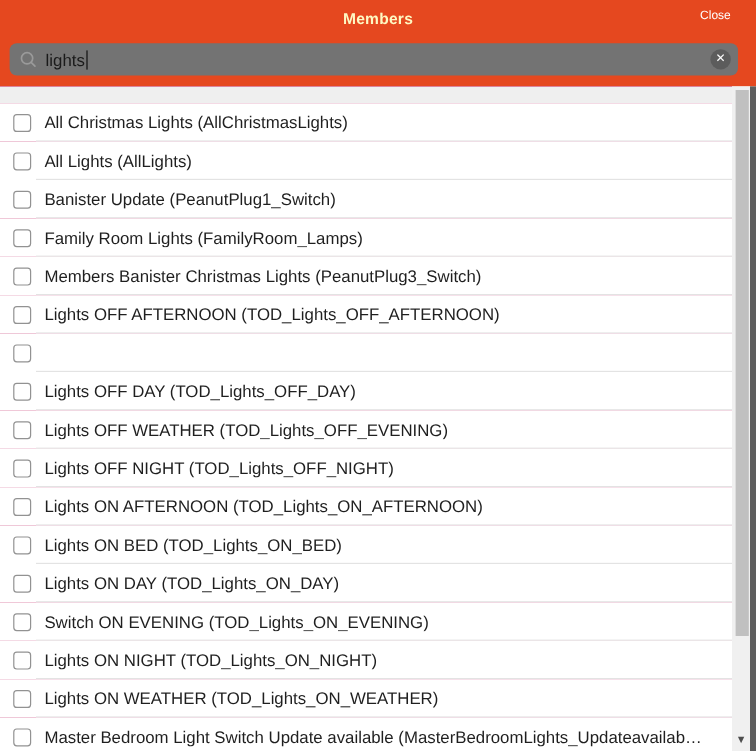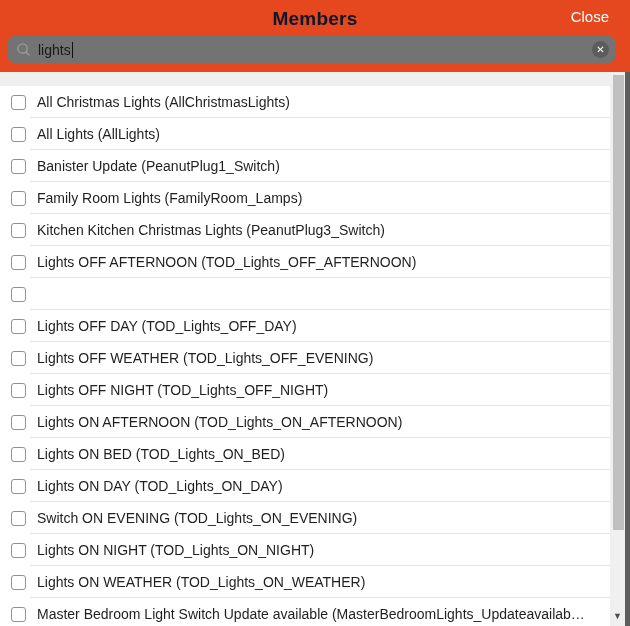--- a/index.html
+++ b/index.html
@@ -14,30 +14,30 @@
   .header {
     position: absolute;
     top: 0; left: 0; right: 0;
     height: 72px;
     background: #E5481F;
   }
   .title {
     position: absolute;
     top: 8px; left: 0; right: 0;
     text-align: center;
-    color: #0f172a;
-    font-size: 19px;
+    color: #fef9c3;
+    font-size: 13px;
     font-weight: bold;
     letter-spacing: 0.2px;
   }
   .close-btn {
     position: absolute;
     top: 8px; right: 21px;
     color: #ffffff;
-    font-size: 15px;
+    font-size: 10px;
     cursor: pointer;
   }
 
   
   .search-box {
     position: absolute;
     left: 8px; right: 15px;
     top: 36px; height: 27px;
     background: #737373;
     border-radius: 6px;
@@ -179,21 +179,21 @@
   <div class="row">
     <span class="checkbox"></span>
     <span class="row-label">Banister Update (PeanutPlug1_Switch)</span>
   </div>
   <div class="row">
     <span class="checkbox"></span>
     <span class="row-label">Family Room Lights (FamilyRoom_Lamps)</span>
   </div>
   <div class="row">
     <span class="checkbox"></span>
-    <span class="row-label">Kitchen Kitchen Christmas Lights (PeanutPlug3_Switch)</span>
+    <span class="row-label">Members Banister Christmas Lights (PeanutPlug3_Switch)</span>
   </div>
   <div class="row">
     <span class="checkbox"></span>
     <span class="row-label">Lights OFF AFTERNOON (TOD_Lights_OFF_AFTERNOON)</span>
   </div>
   <div class="row">
     <span class="checkbox"></span>
   </div>
   <div class="row">
     <span class="checkbox"></span>

